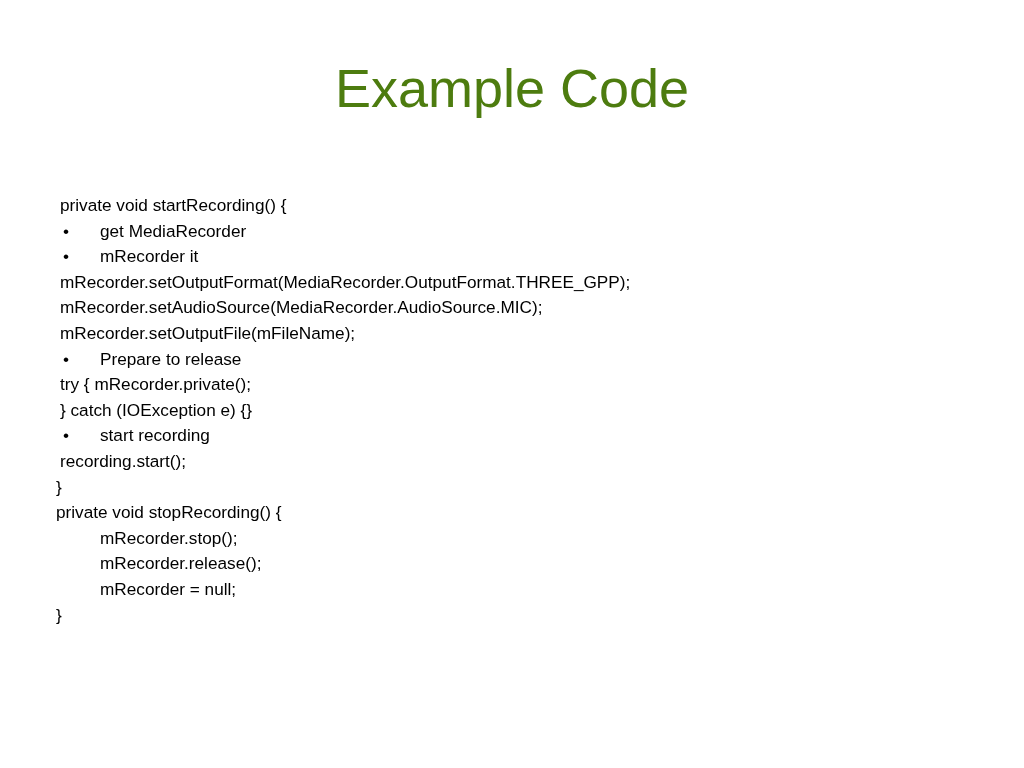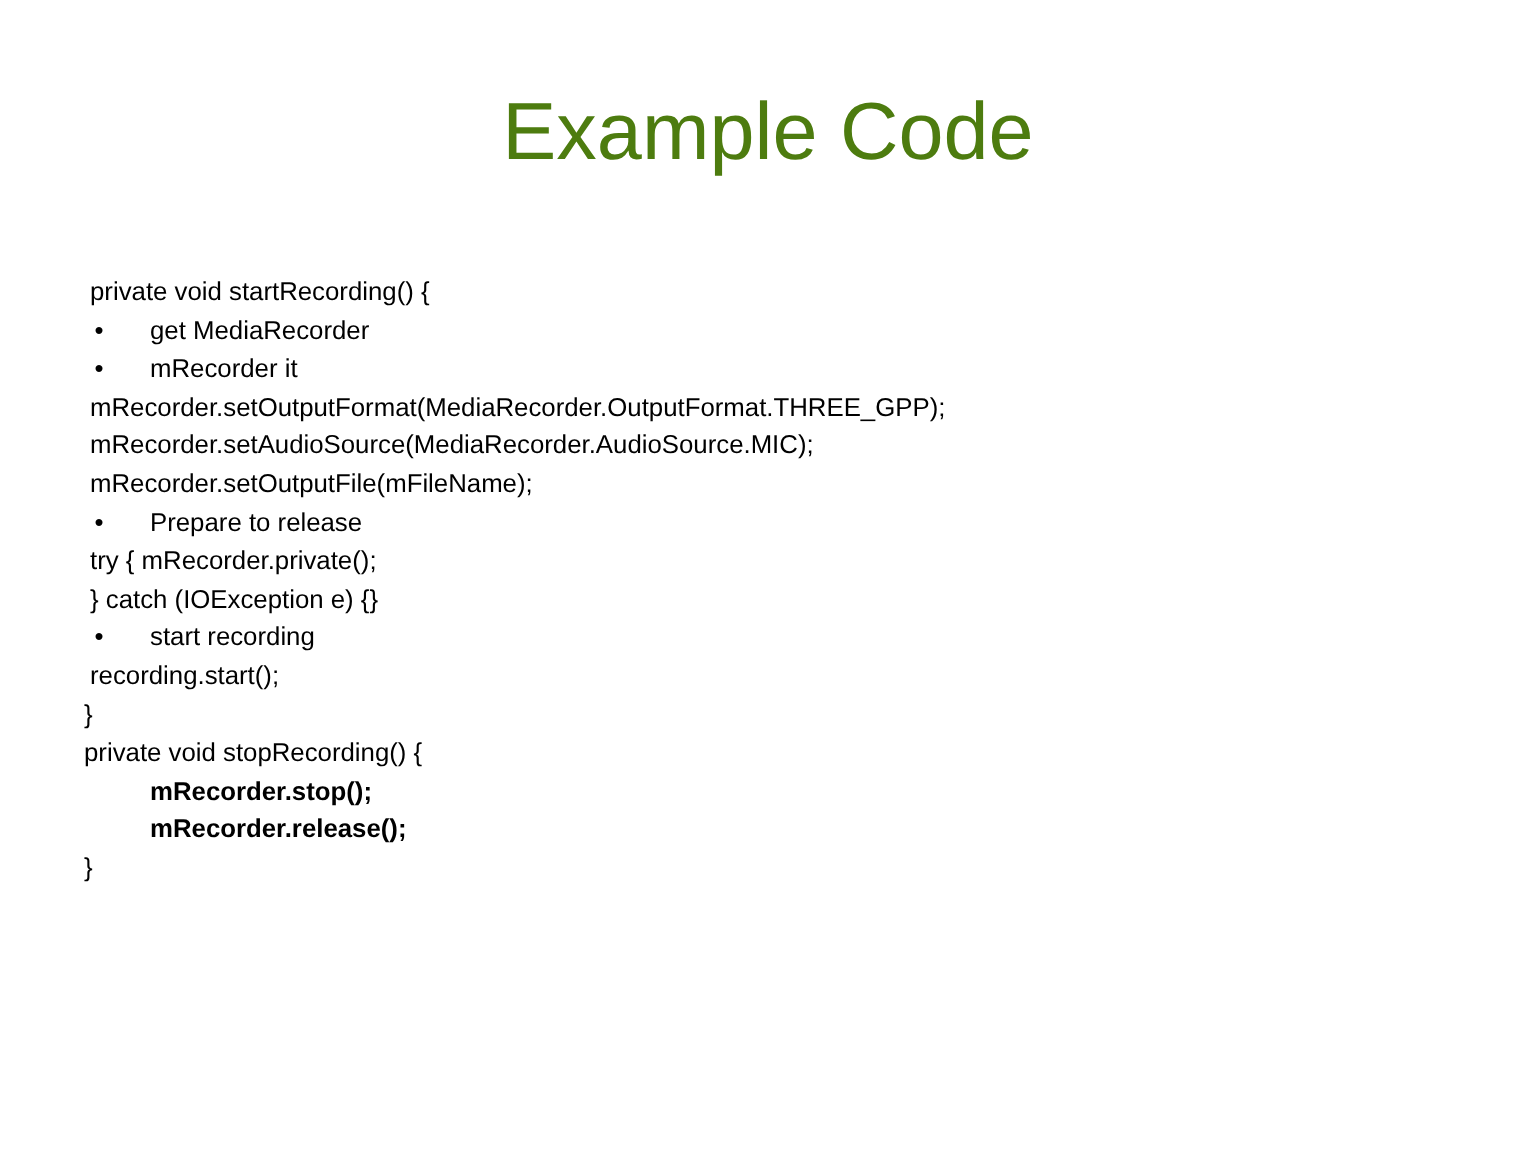--- a/index.html
+++ b/index.html
@@ -29,21 +29,21 @@
     font-size: 54px;
     font-weight: 400;
     line-height: 64px;
     letter-spacing: 0px;
     color: #4d7c0f;
     white-space: pre;
   }
   .code-block {
     position: absolute;
     left: 56px;
-    top: 182px;
+    top: 193px;
     width: 920px;
   }
   .code-line {
     font-size: 17.2px;
     line-height: 25.6px;
     color: #000000;
     white-space: pre;
     position: relative;
     min-height: 25.6px;
   }
@@ -63,21 +63,20 @@
   .code-line.lead-space {
     padding-left: 4px;
   }
   
   .code-line.flush {
     padding-left: 0px;
   }
   
   .code-line.indent2 {
     padding-left: 44px;
-    font-weight: bold;
   }
 </style>
 </head>
 <body>
 
 <div class="slide">
 
   <div class="slide-title">Example Code</div>
 
   <div class="code-block">
@@ -89,16 +88,17 @@
       <div class="code-line lead-space"><span>mRecorder.setOutputFile(mFileName);</span></div>
       <div class="code-line bullet"><span class="bullet-mark">•</span><span>Prepare to release</span></div>
       <div class="code-line lead-space"><span>try { mRecorder.private();</span></div>
       <div class="code-line lead-space"><span>} catch (IOException e) {}</span></div>
       <div class="code-line bullet"><span class="bullet-mark">•</span><span>start recording</span></div>
       <div class="code-line lead-space"><span>recording.start();</span></div>
       <div class="code-line flush"><span>}</span></div>
       <div class="code-line flush"><span>private void stopRecording() {</span></div>
       <div class="code-line indent2"><span>mRecorder.stop();</span></div>
       <div class="code-line indent2"><span>mRecorder.release();</span></div>
+      <div class="code-line indent2"><span>mRecorder = null;</span></div>
       <div class="code-line flush"><span>}</span></div>
     </div>
 
 </div>
 
 </body></html>

